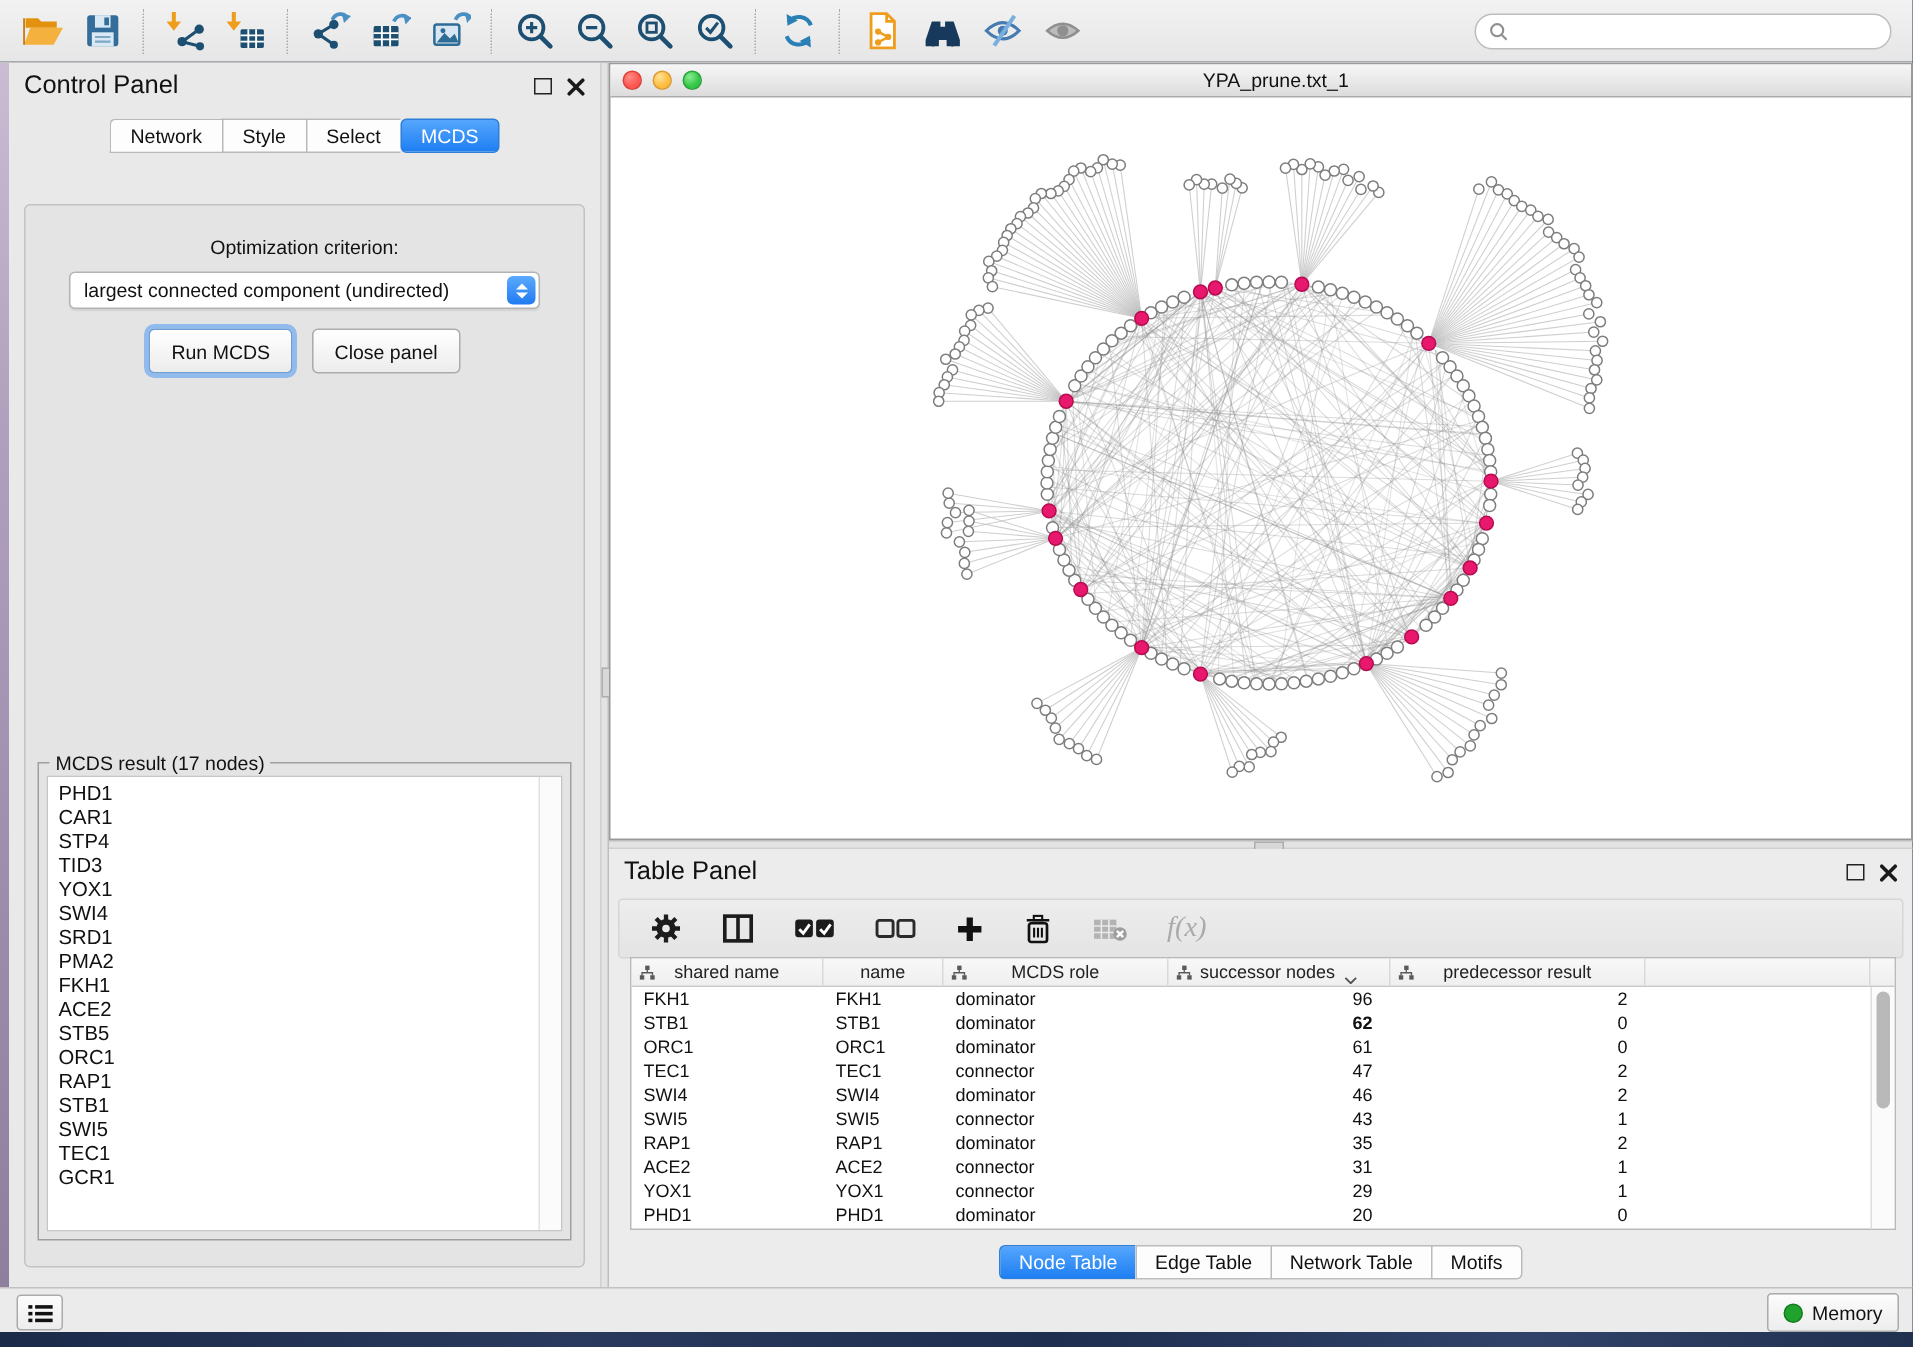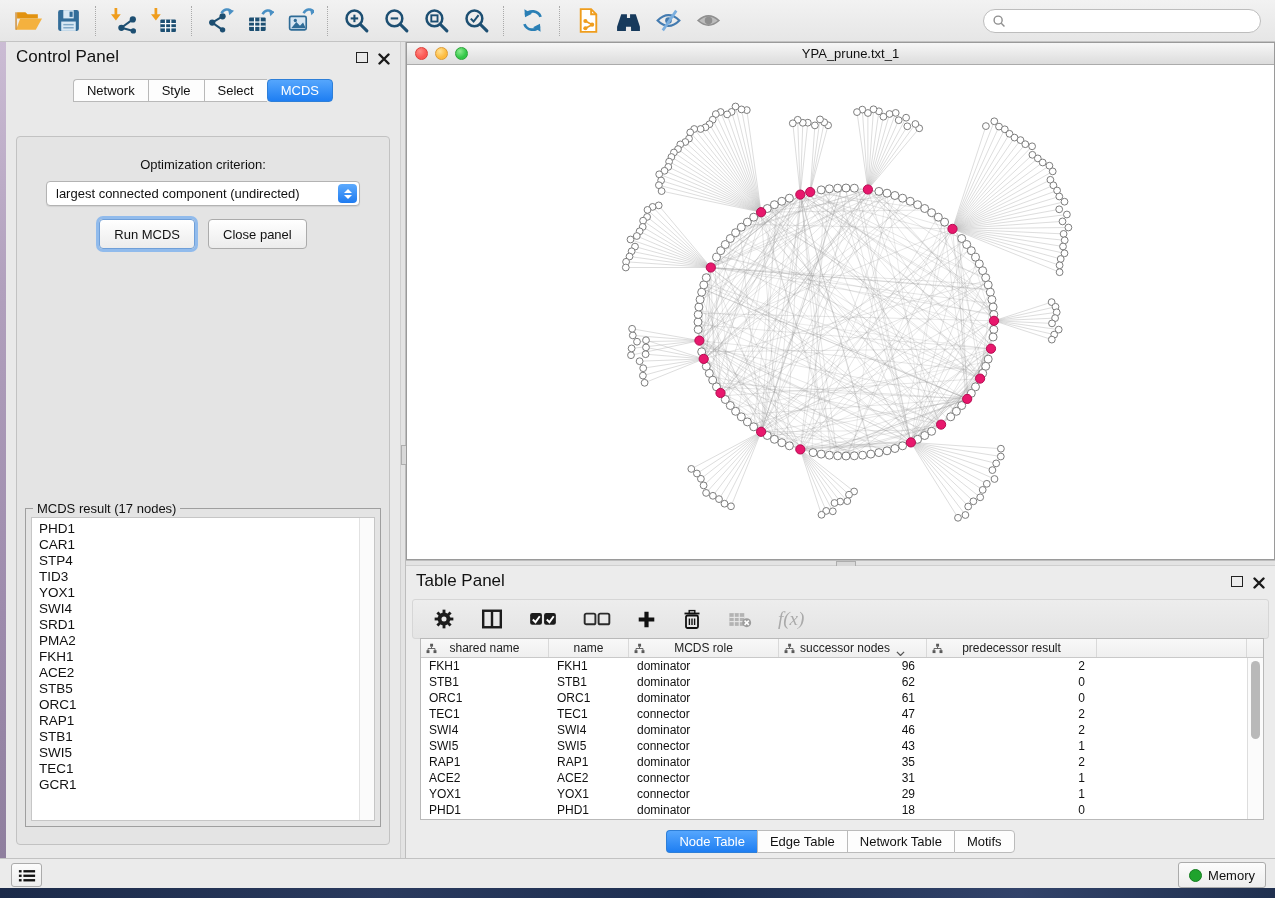--- a/index.html
+++ b/index.html
@@ -1219,21 +1219,21 @@
             <div class="td" style="width: 80px;">FKH1</div>
             <div class="td" style="width: 150px;">dominator</div>
             <div class="td num" style="width: 148px;">96</div>
             <div class="td num" style="width: 170px;">2</div>
             <div class="td" style="width: 150px;"></div>
           </div>
           <div class="trow">
             <div class="td" style="width: 128px;">STB1</div>
             <div class="td" style="width: 80px;">STB1</div>
             <div class="td" style="width: 150px;">dominator</div>
-            <div class="td num" style="width: 148px;">62</div>
+            <div class="td num" style="width: 148px; font-weight: bold;">62</div>
             <div class="td num" style="width: 170px;">0</div>
             <div class="td" style="width: 150px;"></div>
           </div>
           <div class="trow">
             <div class="td" style="width: 128px;">ORC1</div>
             <div class="td" style="width: 80px;">ORC1</div>
             <div class="td" style="width: 150px;">dominator</div>
             <div class="td num" style="width: 148px;">61</div>
             <div class="td num" style="width: 170px;">0</div>
             <div class="td" style="width: 150px;"></div>
@@ -1283,21 +1283,21 @@
             <div class="td" style="width: 80px;">YOX1</div>
             <div class="td" style="width: 150px;">connector</div>
             <div class="td num" style="width: 148px;">29</div>
             <div class="td num" style="width: 170px;">1</div>
             <div class="td" style="width: 150px;"></div>
           </div>
           <div class="trow">
             <div class="td" style="width: 128px;">PHD1</div>
             <div class="td" style="width: 80px;">PHD1</div>
             <div class="td" style="width: 150px;">dominator</div>
-            <div class="td num" style="width: 148px;">18</div>
+            <div class="td num" style="width: 148px;">20</div>
             <div class="td num" style="width: 170px;">0</div>
             <div class="td" style="width: 150px;"></div>
           </div>
         </div>
       <div class="table-vsb">
           <span class="thumb"></span>
         </div>
     </div>
     <div class="tp-tabs" id="tp-tabs">
         <div class="tp-tab active">Node Table</div>

